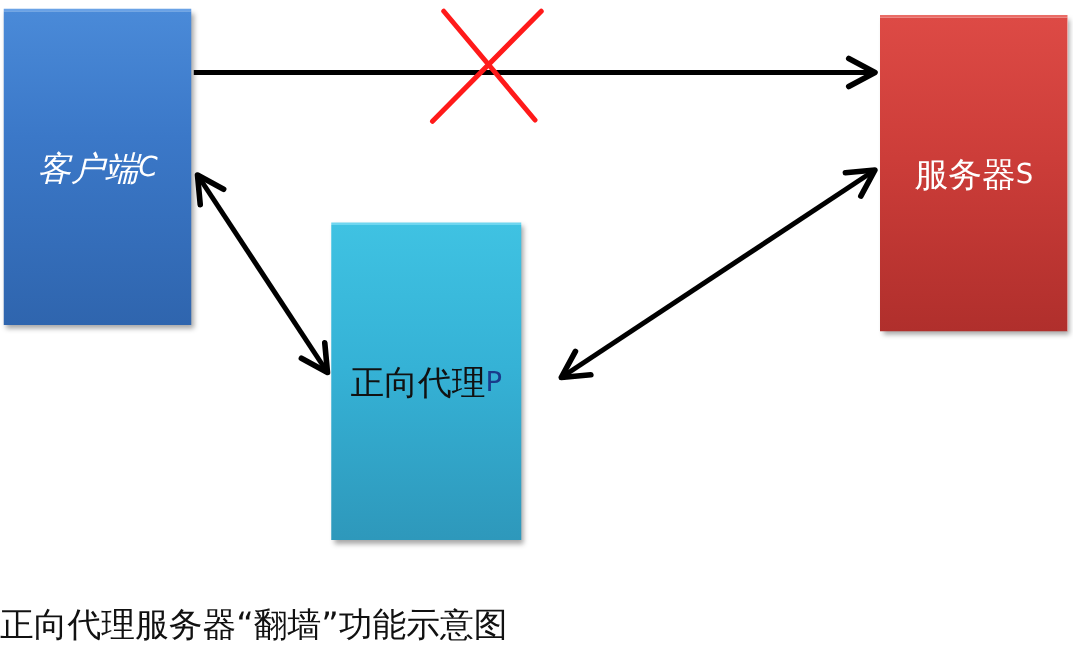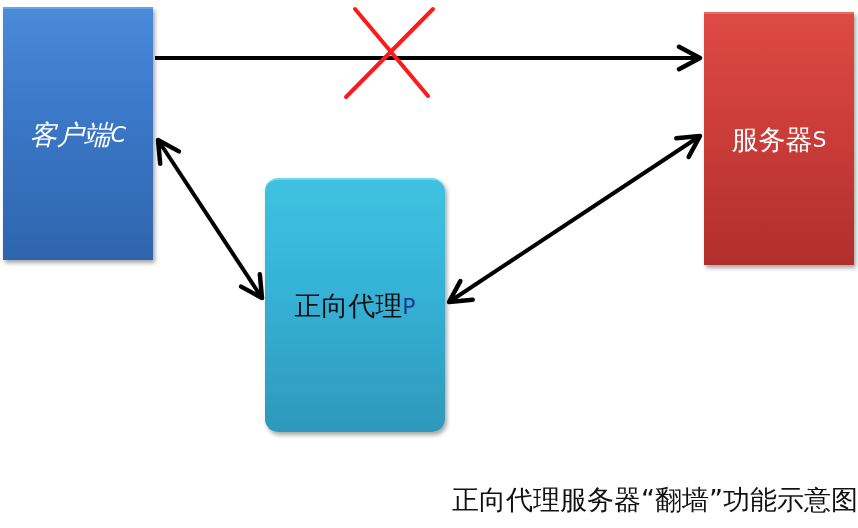--- a/index.html
+++ b/index.html
@@ -7,26 +7,26 @@
          font-family:"DejaVu Sans", "Liberation Sans", sans-serif; }
   .box { position:absolute; display:flex; align-items:center; justify-content:center;
          box-shadow: 2px 3px 4px rgba(0,0,0,0.35);
          font-size:27px; letter-spacing:0px; }
   .client { left:3px; top:7px; width:150px; height:251px; color:#ffffff;
             background:linear-gradient(to bottom, #4a8ad8 0%, #3b78c8 40%, #2f65ae 100%);
             border-top:2px solid #6aa2e6;font-style:italic; }
   .server { left:704px; top:12px; width:150px; height:251px; color:#ffffff;
             background:linear-gradient(to bottom, #dd4a45 0%, #cc3d39 45%, #b02f2c 100%);
             border-top:2px solid #ea6c66; }
-  .proxy { left:265px; top:178px; width:180px; height:252px; color:#111111;
+  .proxy { left:265px; top:178px; width:152px; height:252px; color:#111111;
            background:linear-gradient(to bottom, #3fc2e2 0%, #35b2d6 45%, #2e98bb 100%);
-           border-top:2px solid #6fd6f0;border-radius:13px; }
+           border-top:2px solid #6fd6f0; }
   .box .label-suffix { font-size:22px; }
   svg.overlay { position:absolute; left:0; top:0; }
-  .caption { position:absolute; left:0; width:858px; top:482px; text-align:right;
+  .caption { position:absolute; left:0; width:858px; top:482px; text-align:left;
              font-size:27px; color:#111111; }
 </style>
 </head>
 <body>
 
 <div class="box client">
   <span>客户端</span>
     <span class="label-suffix">C</span>
 </div>
 

